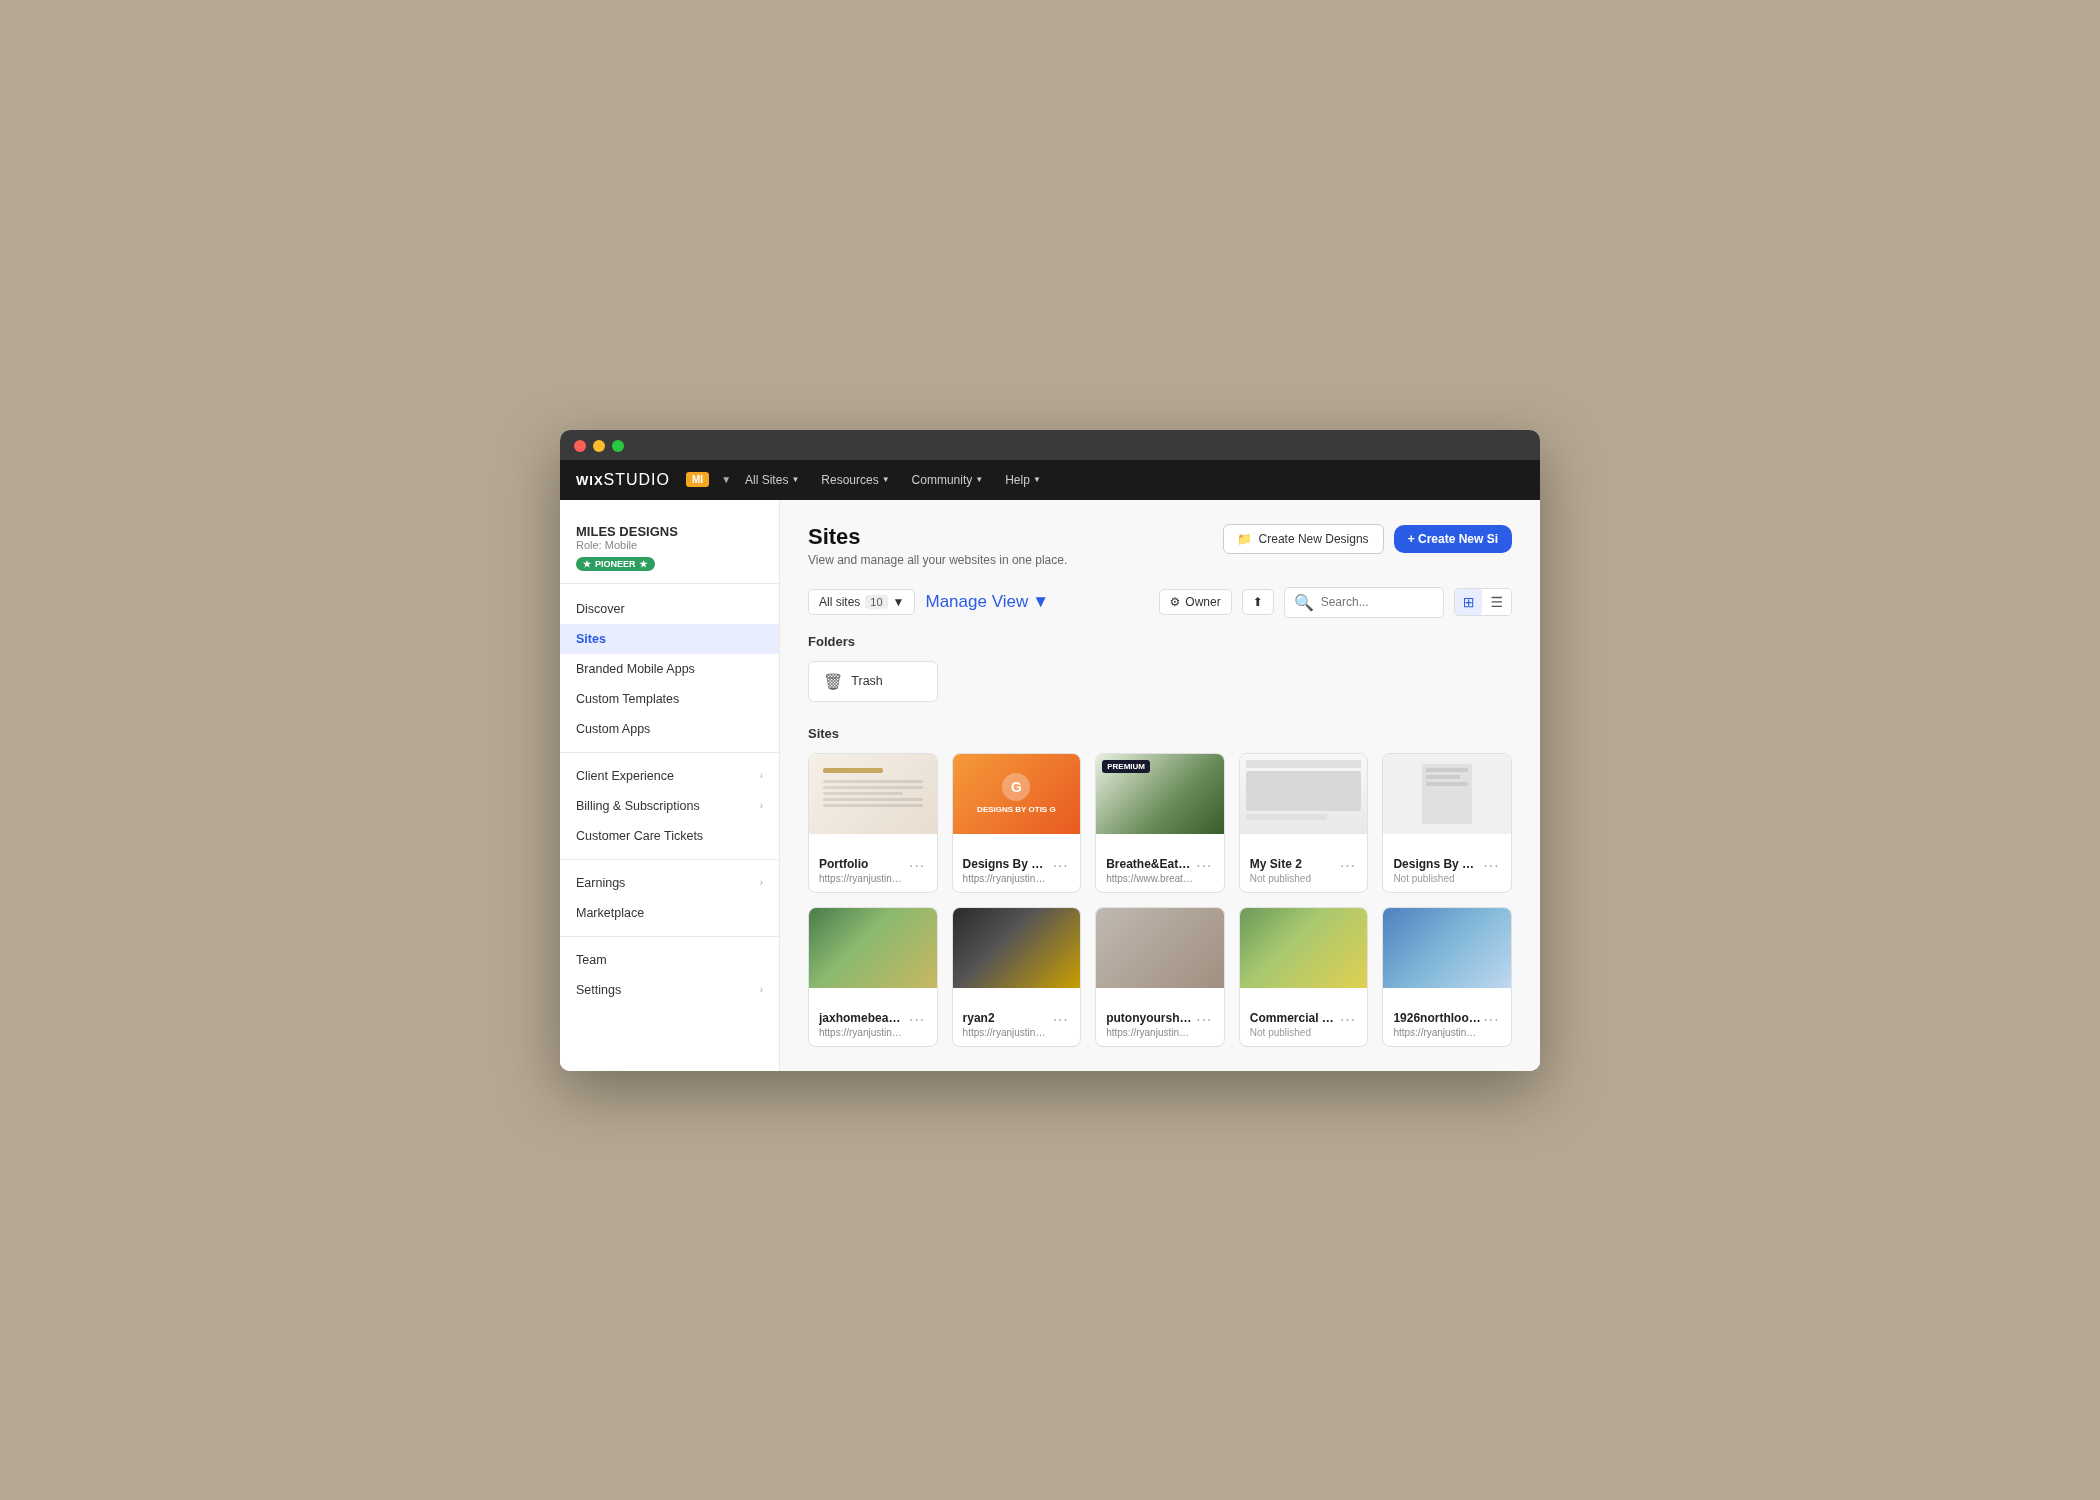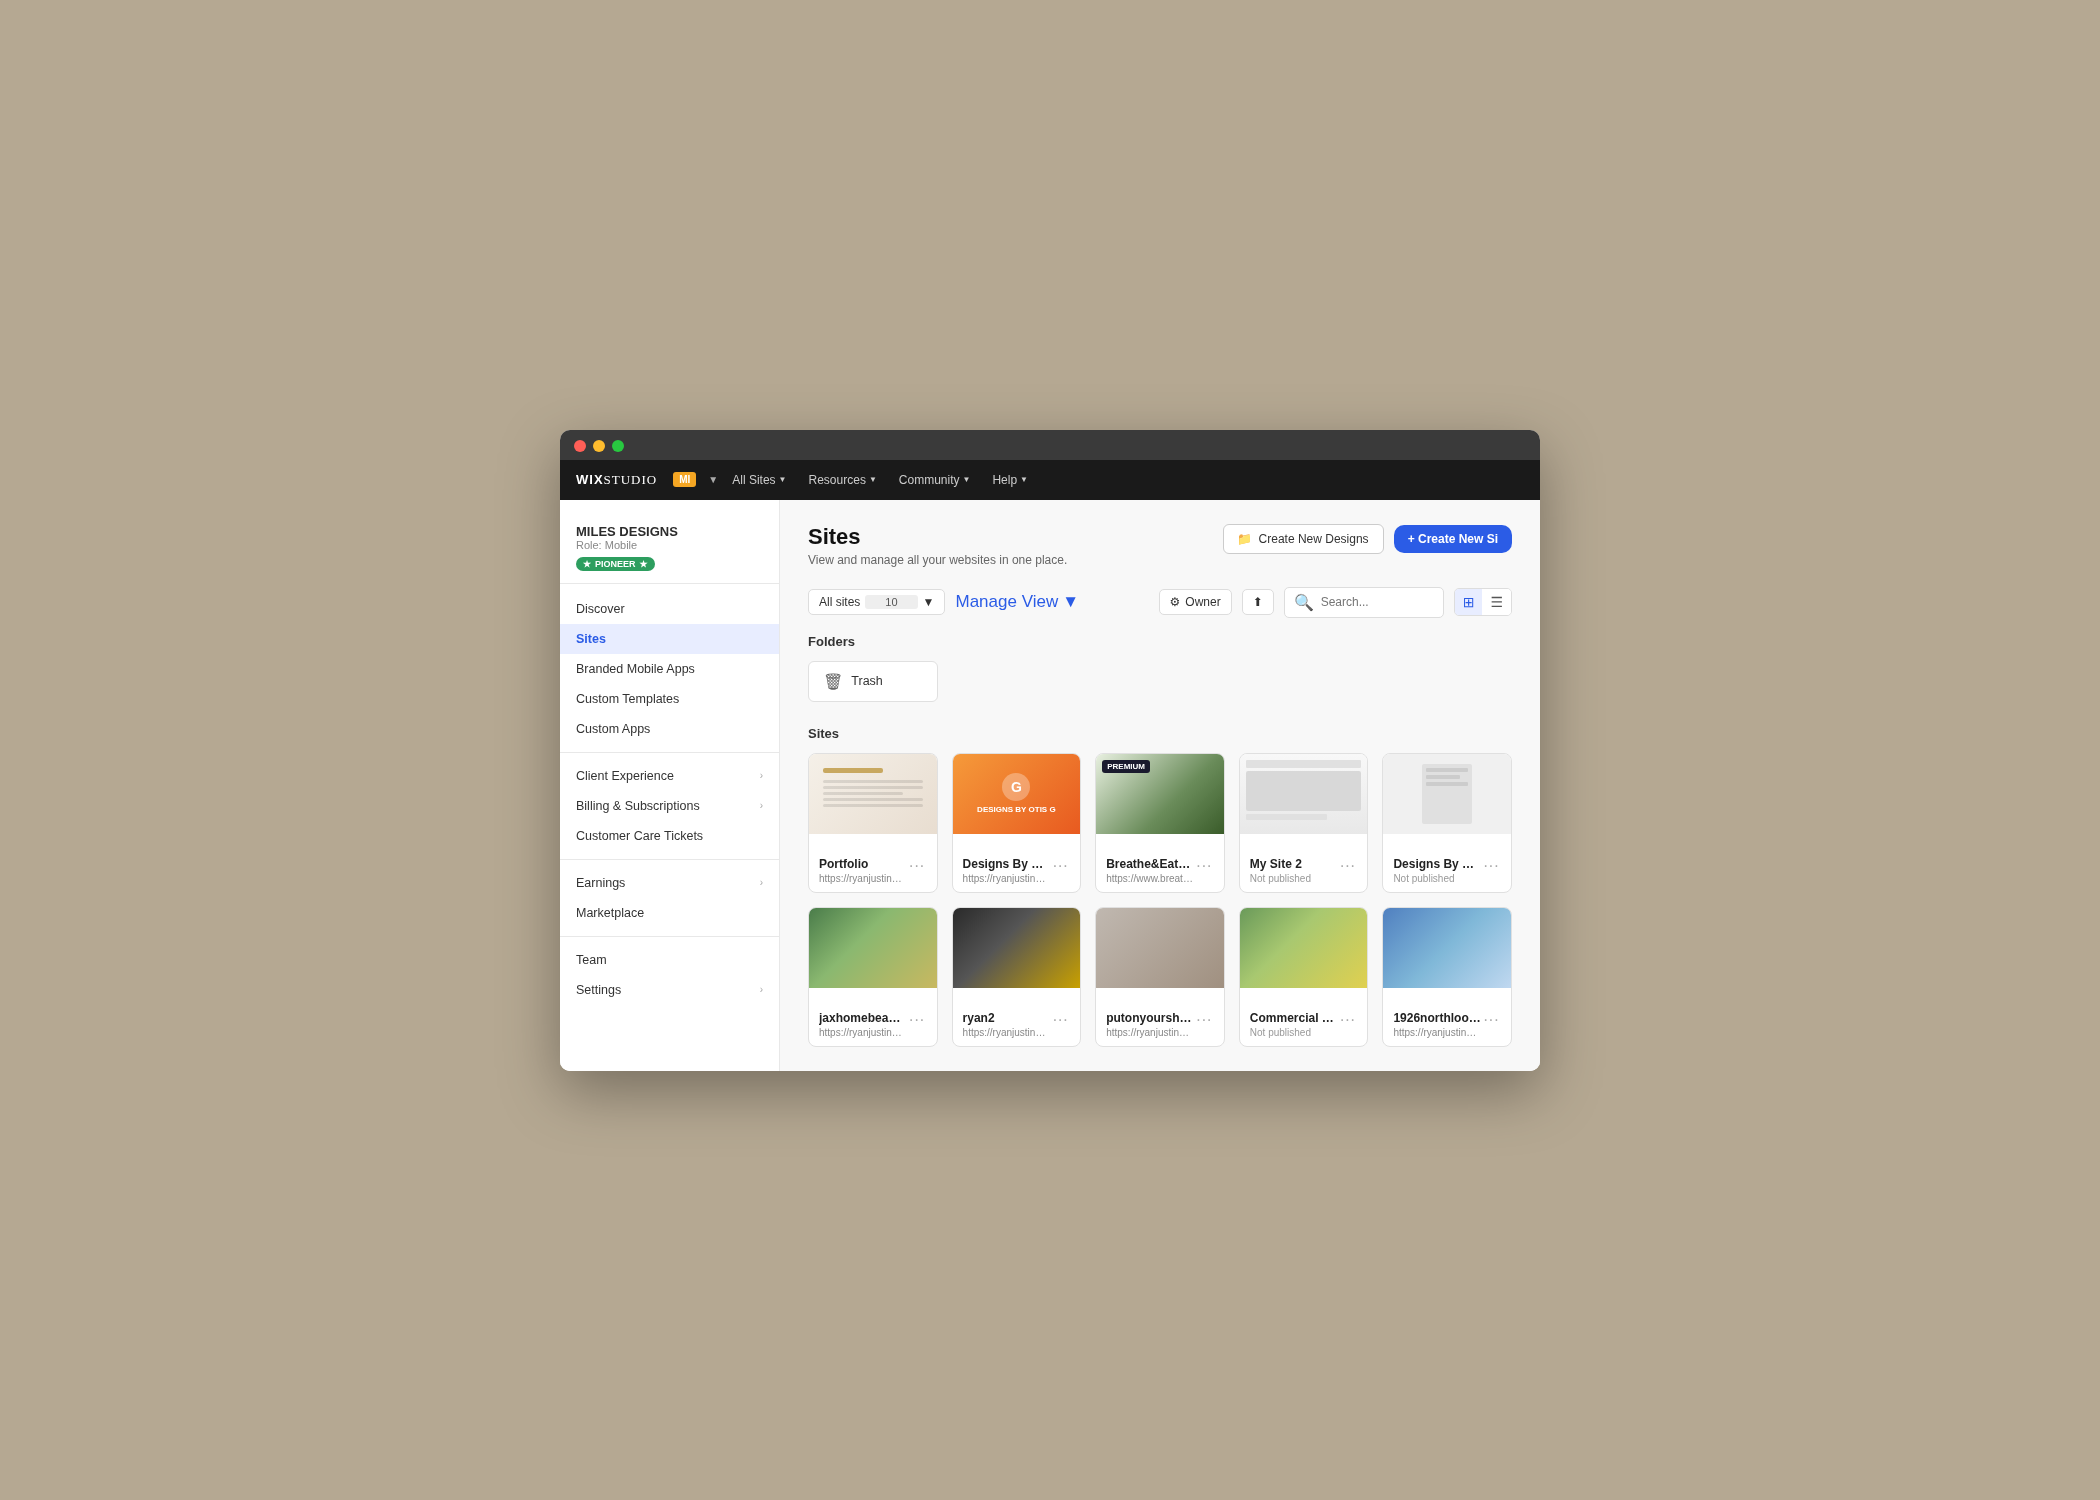--- a/index.html
+++ b/index.html
@@ -43,21 +43,21 @@
       gap: 6px;
     }
     .wix-logo {
       color: #fff;
       font-size: 13px;
       font-weight: 700;
       letter-spacing: 1px;
       margin-right: 4px;
     }
     .wix-logo span { color: #fff; }
-    .wix-studio { color: #fff; font-weight: 300; font-size: 13px; font-family: Liberation Serif, serif; }
+    .wix-studio { color: #fff; font-weight: 300; font-size: 16px; }
     .nav-badge {
       background: #f5a623;
       color: #fff;
       font-size: 10px;
       font-weight: 700;
       padding: 2px 6px;
       border-radius: 3px;
       margin: 0 6px;
     }
     .nav-dropdown {
@@ -204,21 +204,21 @@
       border: 1px solid #ddd;
       border-radius: 5px;
       background: #fff;
       font-size: 12px;
       color: #333;
       cursor: pointer;
     }
     .badge-count {
       background: #eee;
       border-radius: 3px;
-      padding: 1px 20px;
+      padding: 1px 5px;
       font-size: 11px;
       color: #555;
     }
     .manage-view-btn {
       display: flex;
       align-items: center;
       gap: 4px;
       color: #2b5ce6;
       font-size: 17px;
       cursor: pointer;

